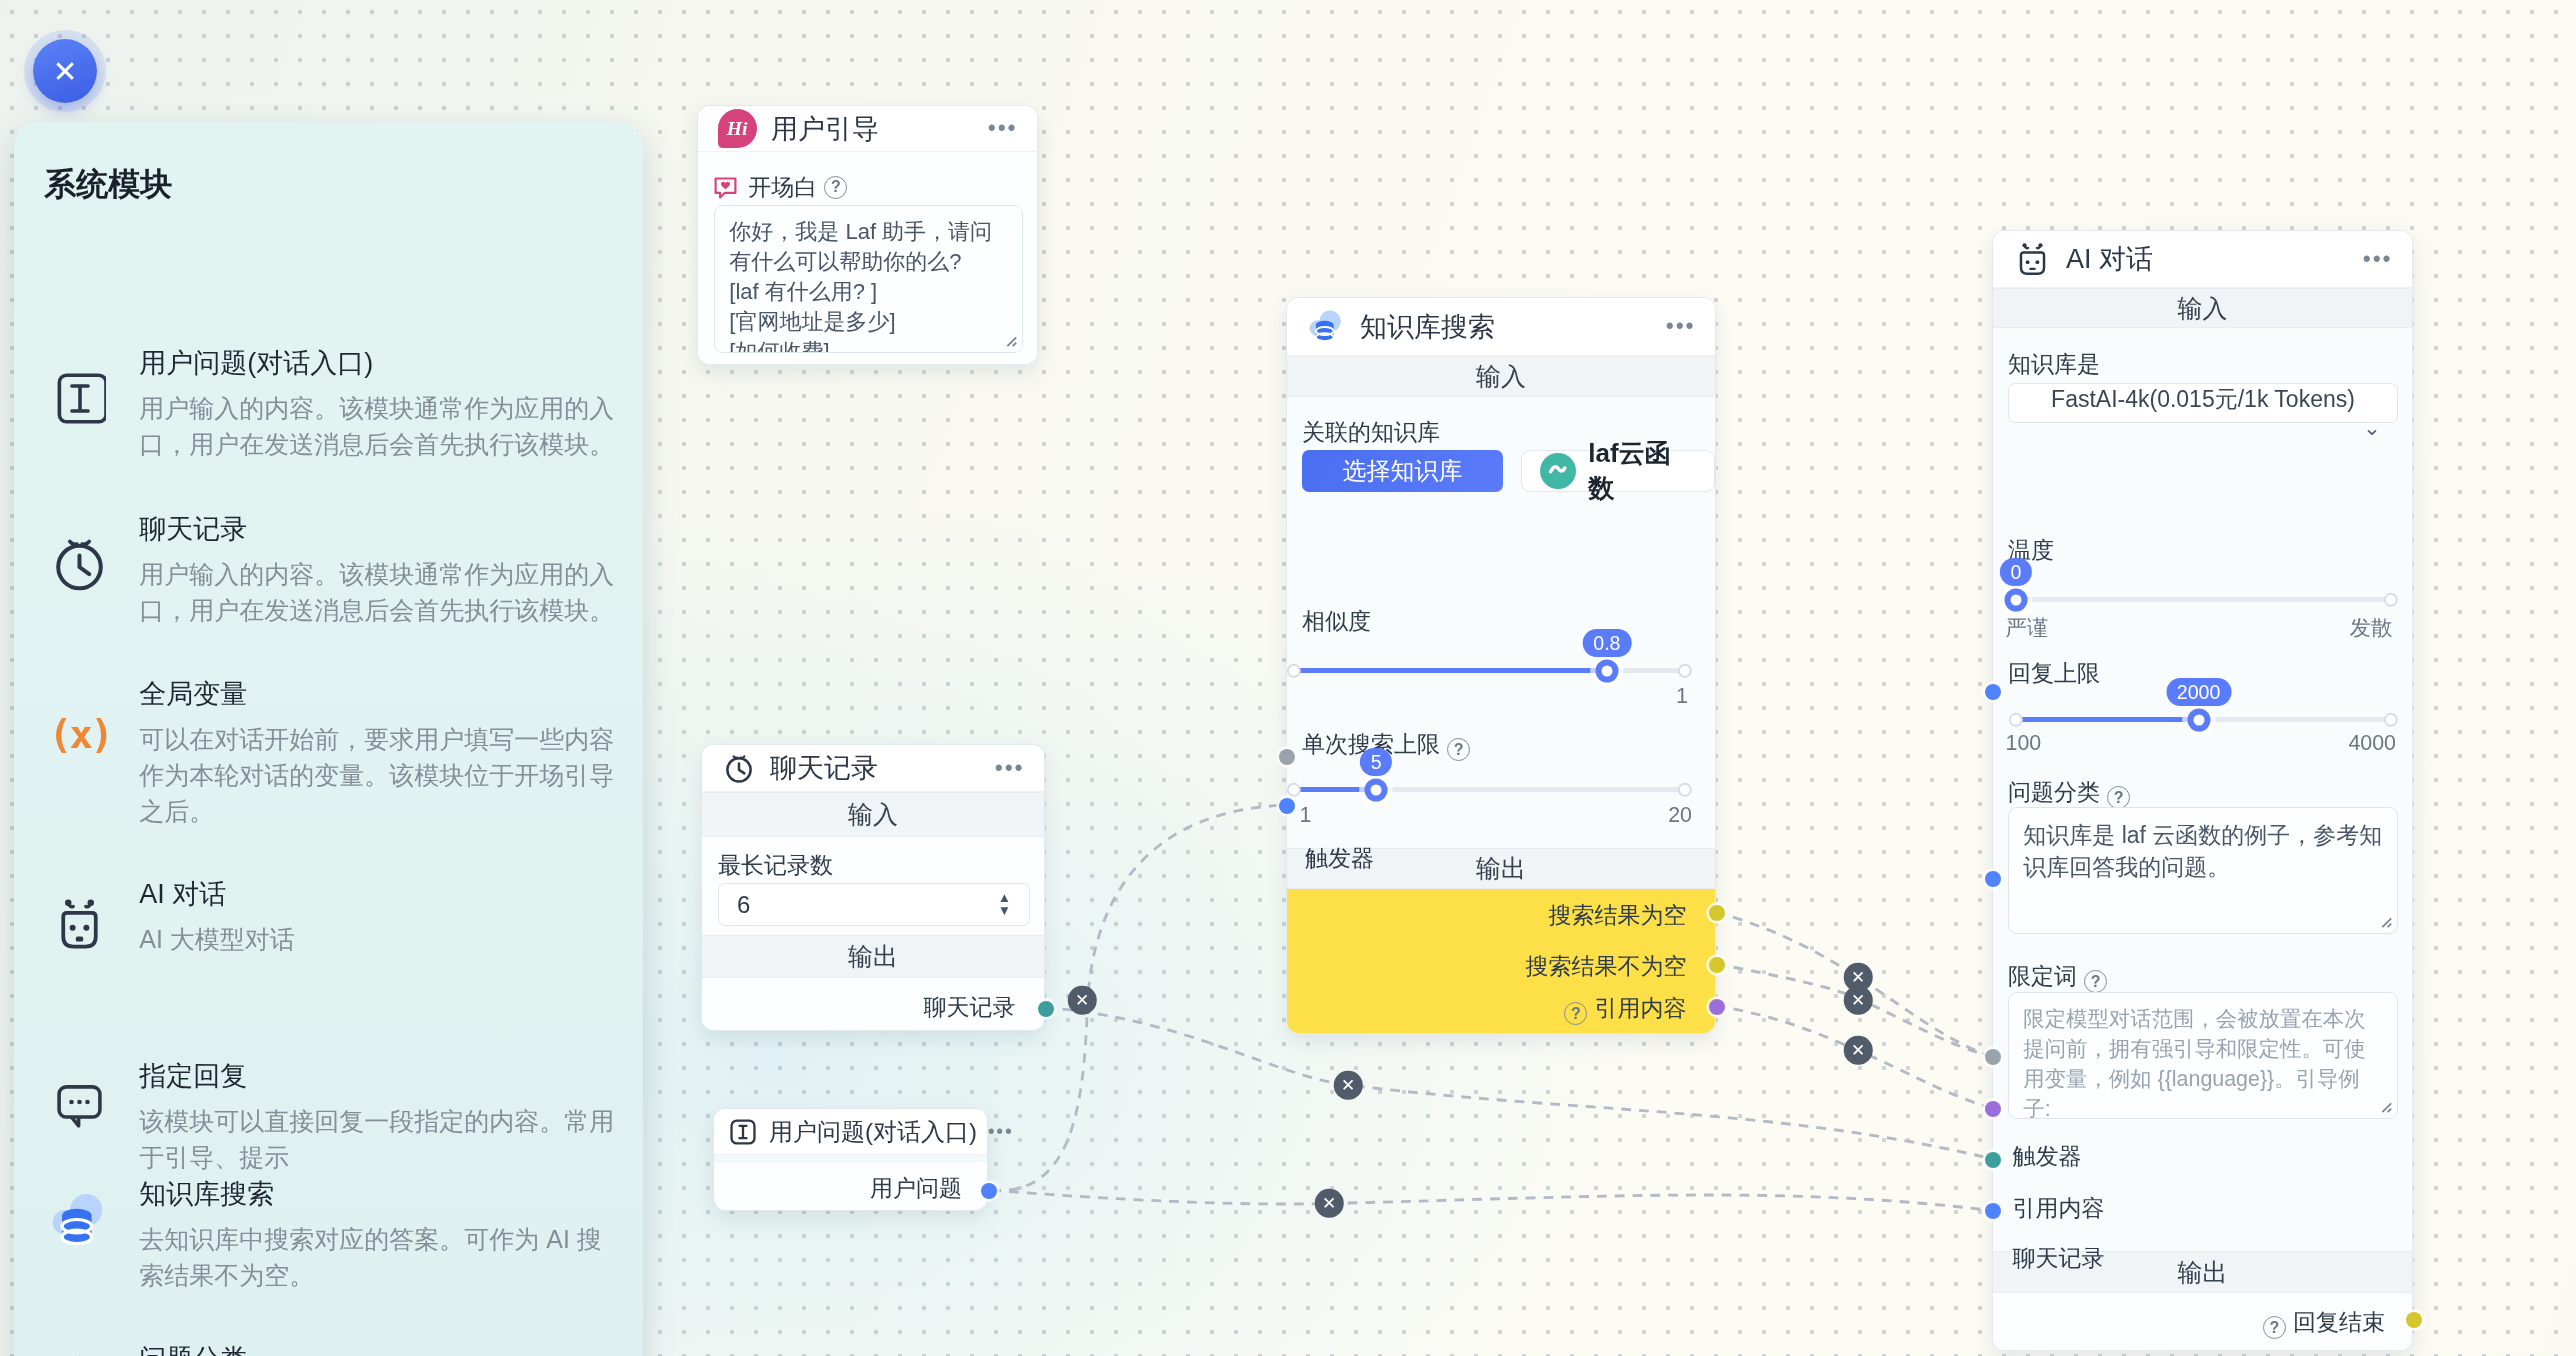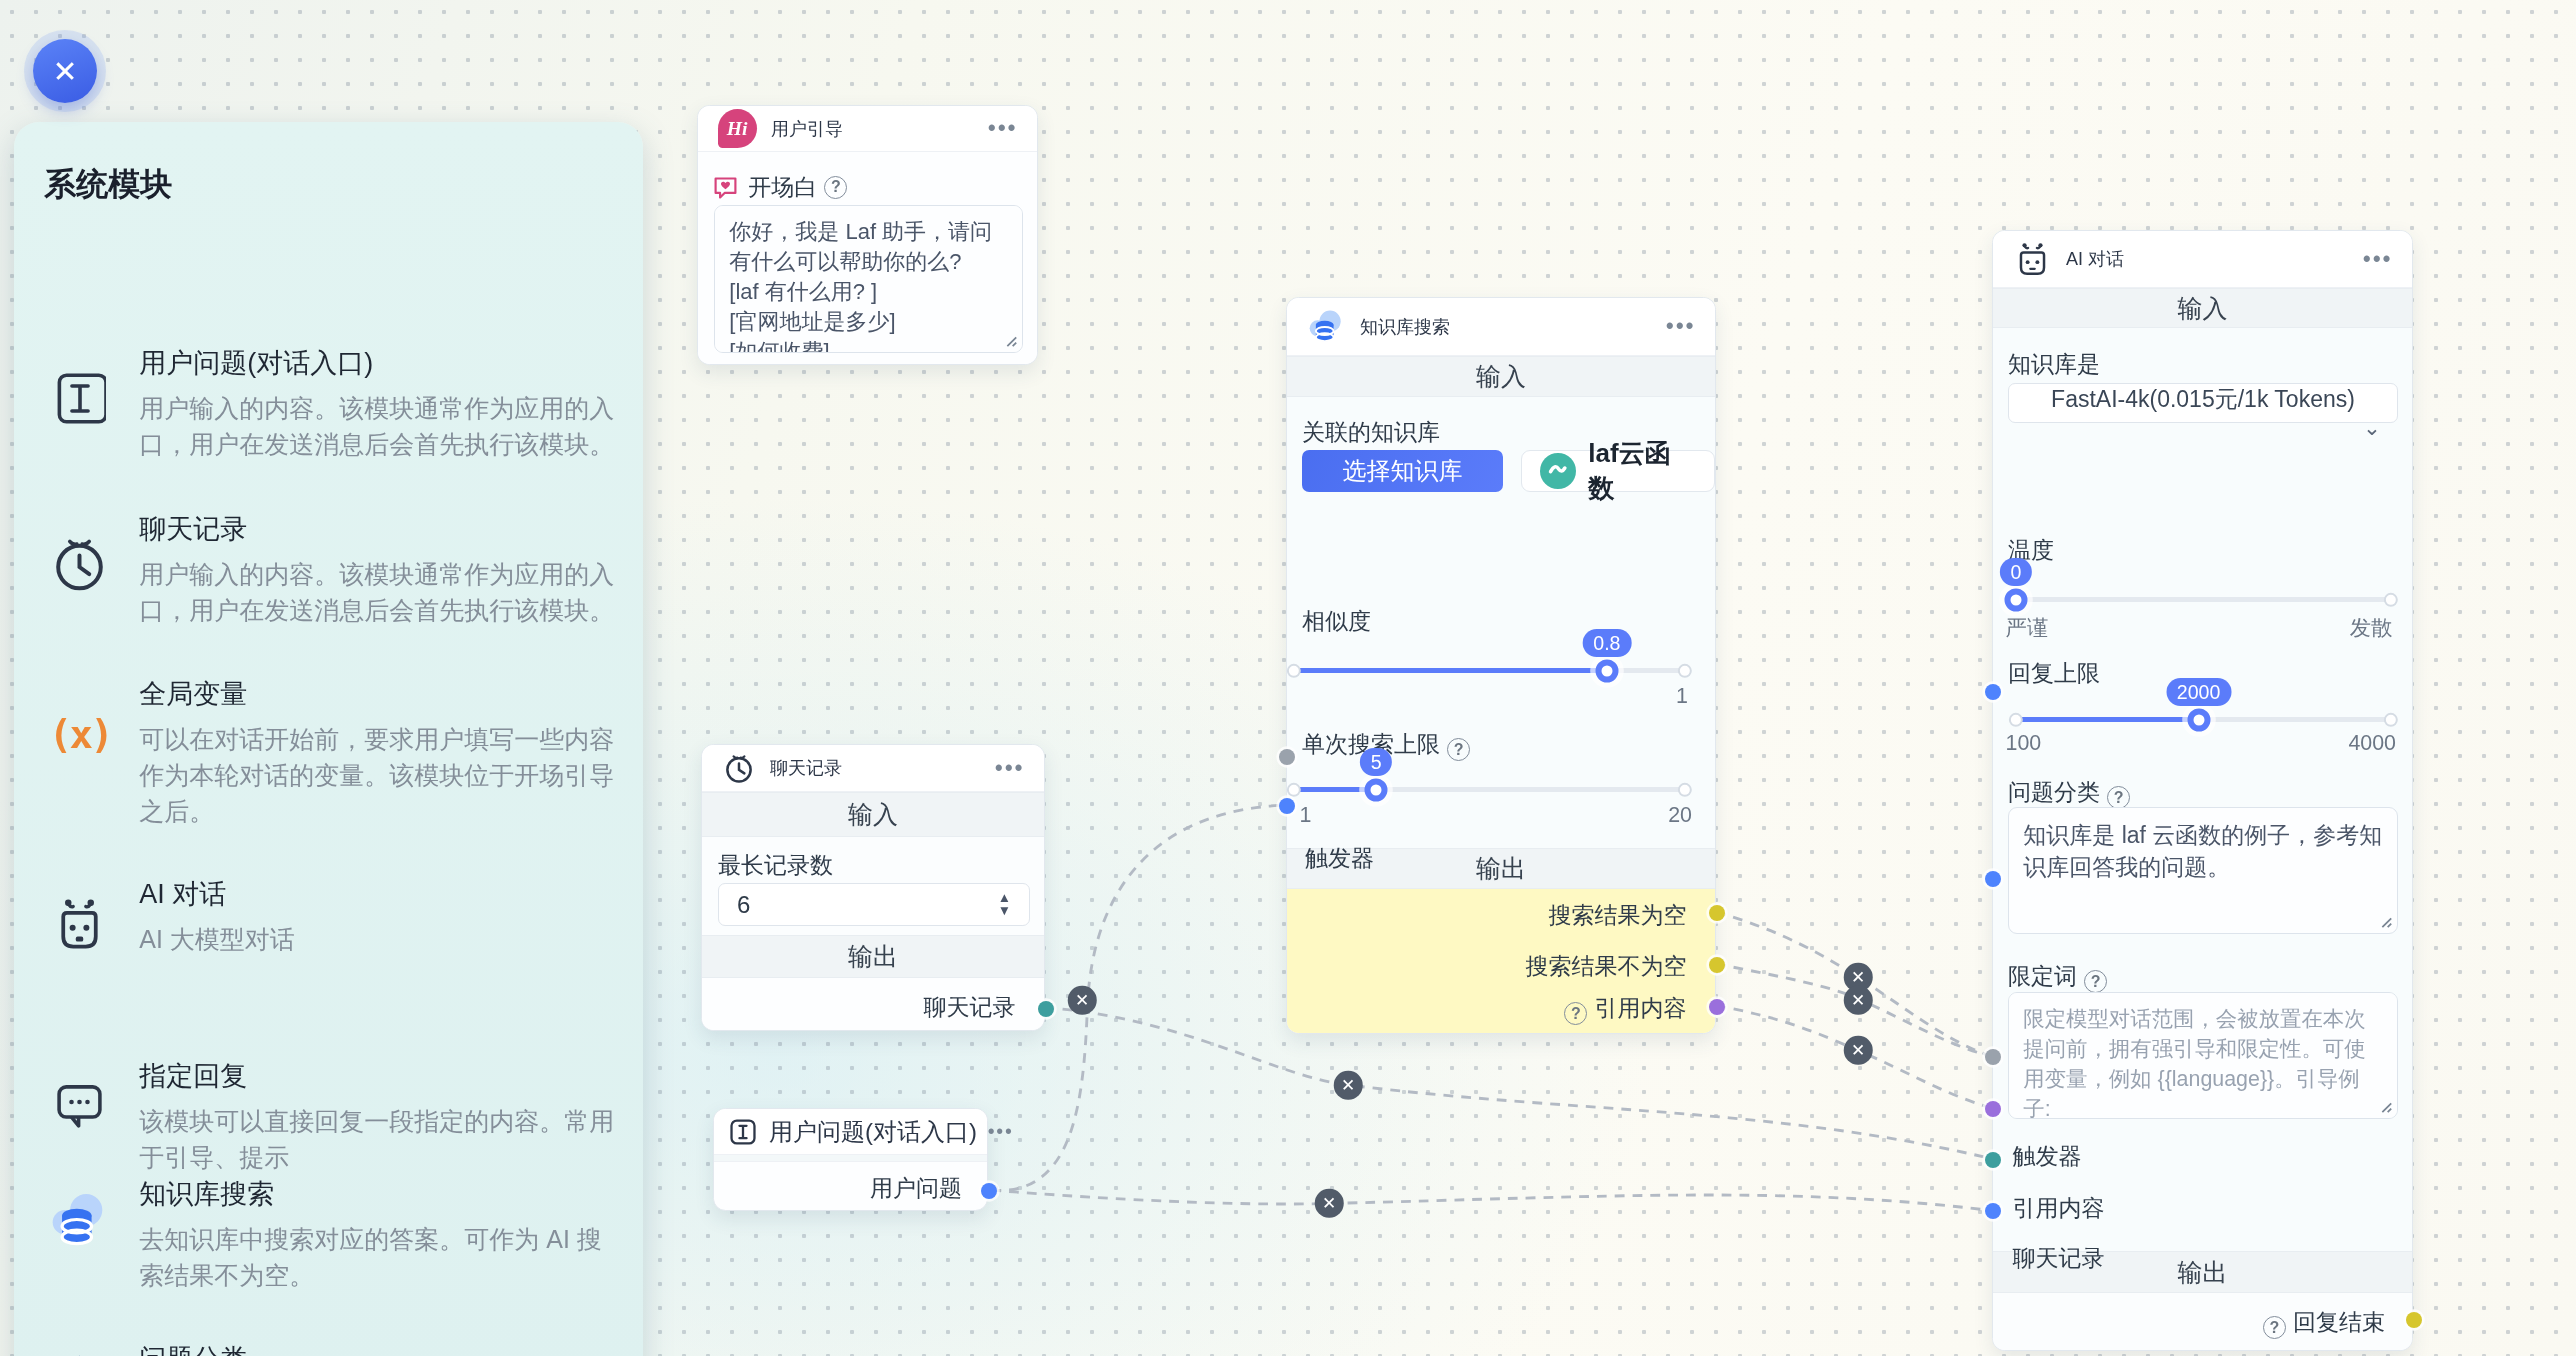--- a/index.html
+++ b/index.html
@@ -26,21 +26,21 @@
   .port.teal   { background:#3d9e9e; }
   .port.gray   { background:#9aa2ac; }
   .port.yellow { background:#d6c62e; }
   .port.purple { background:#9a6fdc; }
 
   
   .node { position:absolute; background:#fdfeff; border:1.3px solid #e2e8ee;
     border-radius:12.5px; box-shadow:0 7.1px 19.6px rgba(40,70,100,.10); z-index:5; }
   .node-header { display:flex; align-items:center; gap:14.3px; padding:0 19.6px;
     background:#fff; border-bottom:0.9px solid #eef1f5; border-radius:11.6px 11.6px 0 0; }
-  .node-title { font-size:18px; color:#2d3748; flex:1; white-space:nowrap; }
+  .node-title { font-size:27px; color:#2d3748; flex:1; white-space:nowrap; }
   .node-menu { color:#7a8694; font-size:23px; letter-spacing:1.8px; cursor:pointer; }
   .section-bar { background:#f0f4f6; border-top:0.9px solid #e8edf1; border-bottom:0.9px solid #e8edf1;
     display:flex; align-items:center; justify-content:center; font-size:25px; color:#37424f; }
   .node-body { background:#f8fcfd; }
   .field-label { font-size:23px; color:#2f3b49; }
   .help { display:inline-flex; width:23px; height:23px; border:1.8px solid #828d9b; border-radius:50%;
     color:#6b7580; font-size:16px; align-items:center; justify-content:center; margin-left:7.1px;
     vertical-align:-2.7px; font-weight:bold; }
   .req { color:#e5484d; margin-left:3.6px; }
   textarea { width:100%; height:100%; border:1.3px solid #dde4ec; border-radius:9px;
@@ -256,21 +256,21 @@
         <span class="badge" style="left:21%">5</span>
       </div>
       <span class="range-label" style="left:12.5px; top:406px">1</span>
       <span class="range-label" style="right:23px; top:406px">20</span>
       <span class="in-label" style="left:18px; top:446px">触发器</span>
       <span class="in-label" style="left:18px; top:495px"><span>用户问题</span><span class="req">*</span></span>
     </div>
     <div class="section-bar" style="height:41px">
         <span>输出</span>
       </div>
-    <div class="node-body" style="height:144px; position:relative; background:#fef9c3; border-radius:0 0 11.6px 11.6px">
+    <div class="node-body" style="height:144px; position:relative; background:#fde047; border-radius:0 0 11.6px 11.6px">
       <span class="out-label" style="right:28.5px; top:10.7px">搜索结果为空</span>
       <span class="out-label" style="right:28.5px; top:62px">搜索结果不为空</span>
       <span class="out-label" style="right:28.5px; top:104px"><span class="help" style="margin:0 7.1px 0 0">?</span><span>引用内容</span></span>
     </div>
     <div class="port gray" style="left:0; top:459px"></div>
     <div class="port blue" style="left:0; top:508px"></div>
     <div class="port yellow" style="left:430px; top:615px"></div>
     <div class="port yellow" style="left:430px; top:667px"></div>
     <div class="port purple" style="left:430px; top:709px"></div>
   </div>

